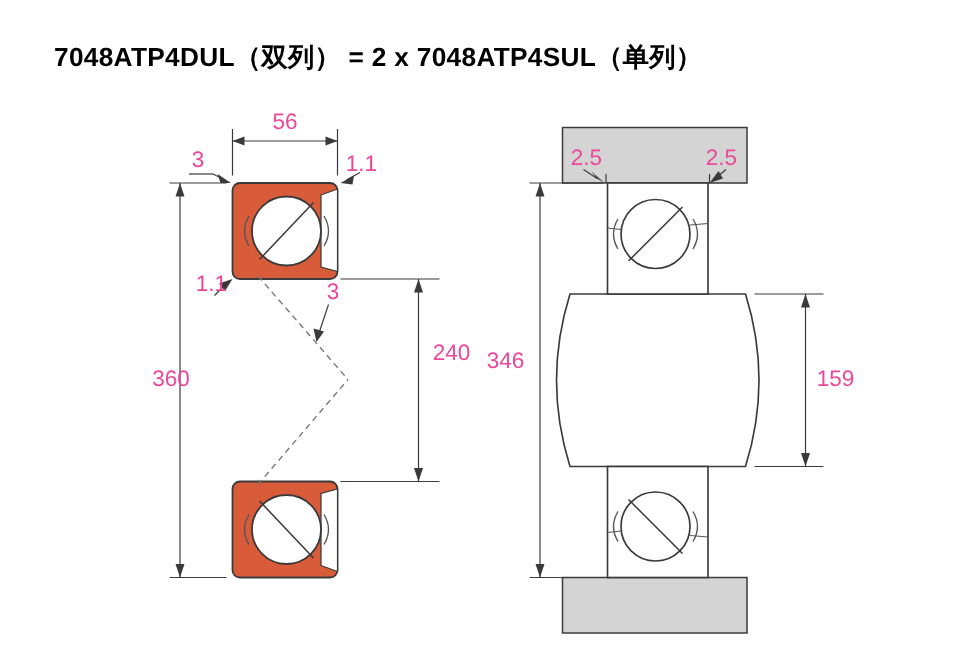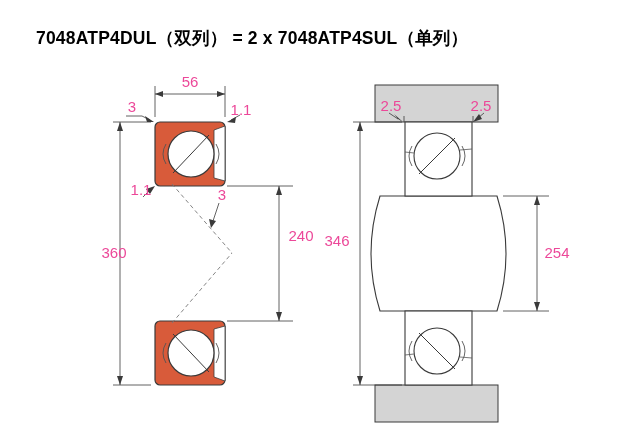--- a/index.html
+++ b/index.html
@@ -136,15 +136,15 @@
   <span class="dim" style="left:122px;top:98px;width:20px;">3</span>
   <span class="dim" style="left:228px;top:101px;width:26px;">1.1</span>
   <span class="dim" style="left:126px;top:181px;width:30px;">1.1</span>
   <span class="dim" style="left:214px;top:186px;width:16px;">3</span>
   <span class="dim" style="left:83px;top:244px;width:32px;margin-left:15px;">360</span>
   <span class="dim" style="left:285px;top:227px;width:32px;">240</span>
 
   <span class="dim" style="left:377px;top:97px;width:28px;">2.5</span>
   <span class="dim" style="left:467px;top:97px;width:28px;">2.5</span>
   <span class="dim" style="left:321px;top:232px;width:32px;">346</span>
-  <span class="dim" style="left:540px;top:244px;width:34px;">254</span>
+  <span class="dim" style="left:540px;top:244px;width:34px;">159</span>
 
 </div>
 
 </body></html>

